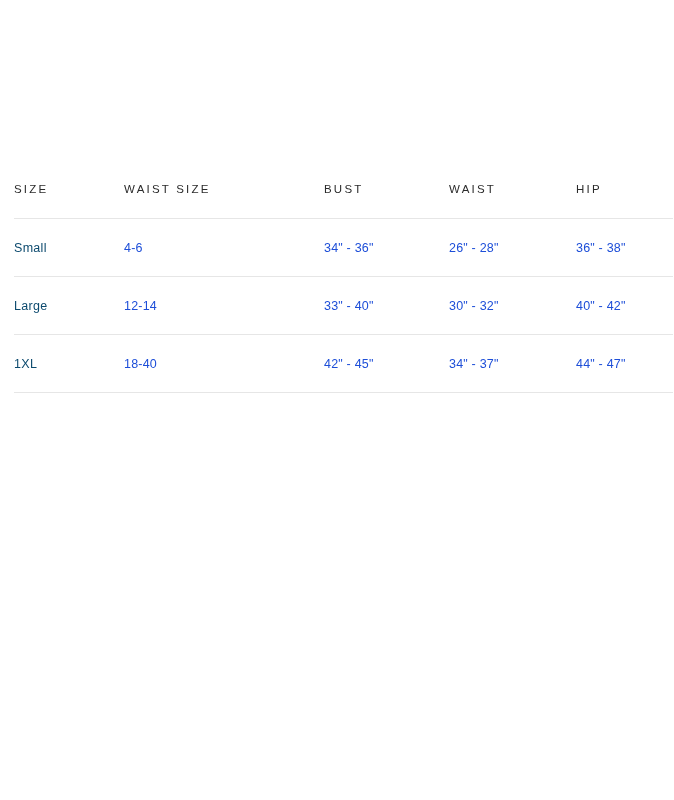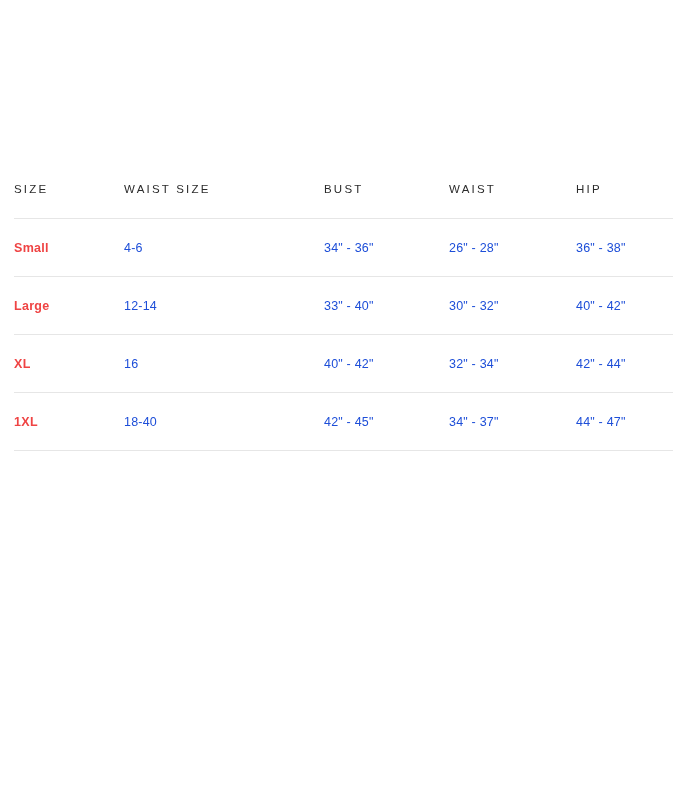--- a/index.html
+++ b/index.html
@@ -48,22 +48,22 @@
   tbody tr {
     border-top: 1px solid #e6e6e6;
   }
   tbody tr td {
     height: 57px;
     font-size: 12.5px;
     color: #1d4ed8;
     letter-spacing: 0.2px;
   }
   tbody tr td.col-size {
-    font-weight: bold;
-    color: #ef4444;
+    font-weight: normal;
+    color: #0c4a6e;
     letter-spacing: 0.3px;
   }
   .col-size   { width: 110px; }
   .col-dress  { width: 200px; }
   .col-bust   { width: 125px; }
   .col-waist  { width: 127px; }
   .col-hip    { width: 97px; }
   .table-bottom-rule {
     border-top: 1px solid #e6e6e6;
     width: 100%;
@@ -94,27 +94,20 @@
           <td class="col-hip">36" - 38"</td>
         </tr>
         <tr>
           <td class="col-size">Large</td>
           <td class="col-dress">12-14</td>
           <td class="col-bust">33" - 40"</td>
           <td class="col-waist">30" - 32"</td>
           <td class="col-hip">40" - 42"</td>
         </tr>
         <tr>
-          <td class="col-size">XL</td>
-          <td class="col-dress">16</td>
-          <td class="col-bust">40" - 42"</td>
-          <td class="col-waist">32" - 34"</td>
-          <td class="col-hip">42" - 44"</td>
-        </tr>
-        <tr>
           <td class="col-size">1XL</td>
           <td class="col-dress">18-40</td>
           <td class="col-bust">42" - 45"</td>
           <td class="col-waist">34" - 37"</td>
           <td class="col-hip">44" - 47"</td>
         </tr>
       </tbody>
     </table>
     <div class="table-bottom-rule"></div>
   </div>

